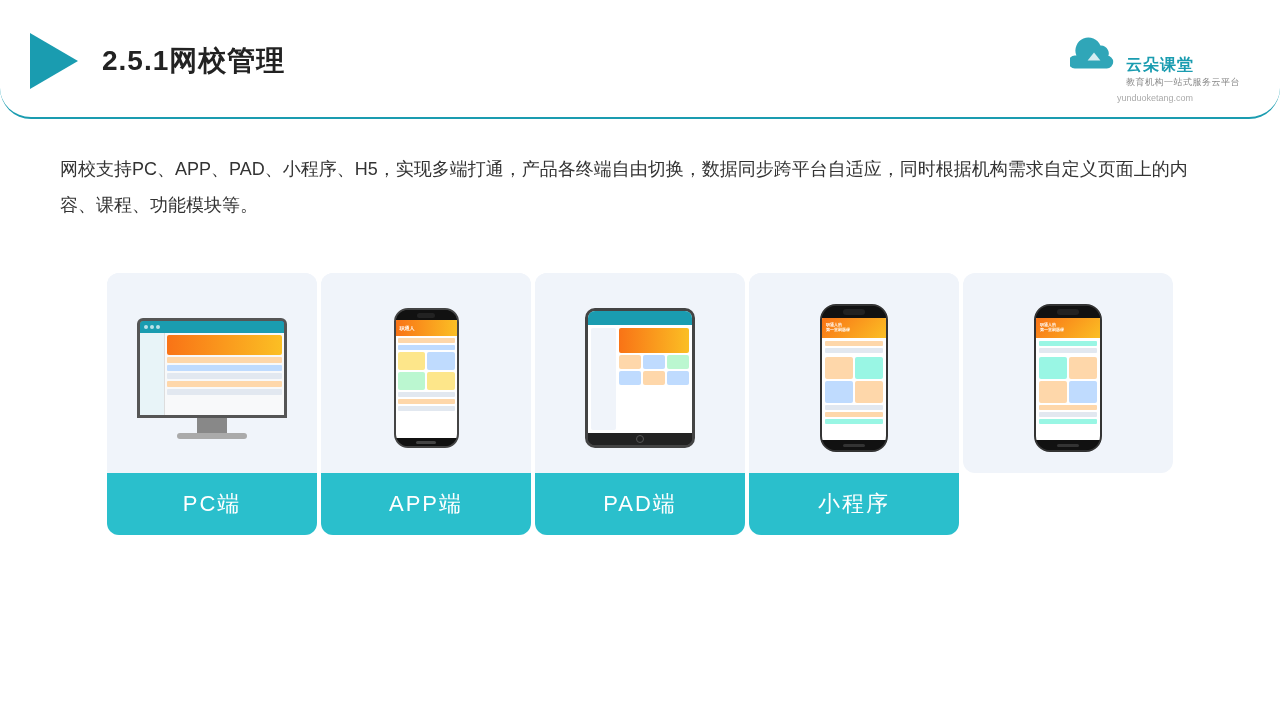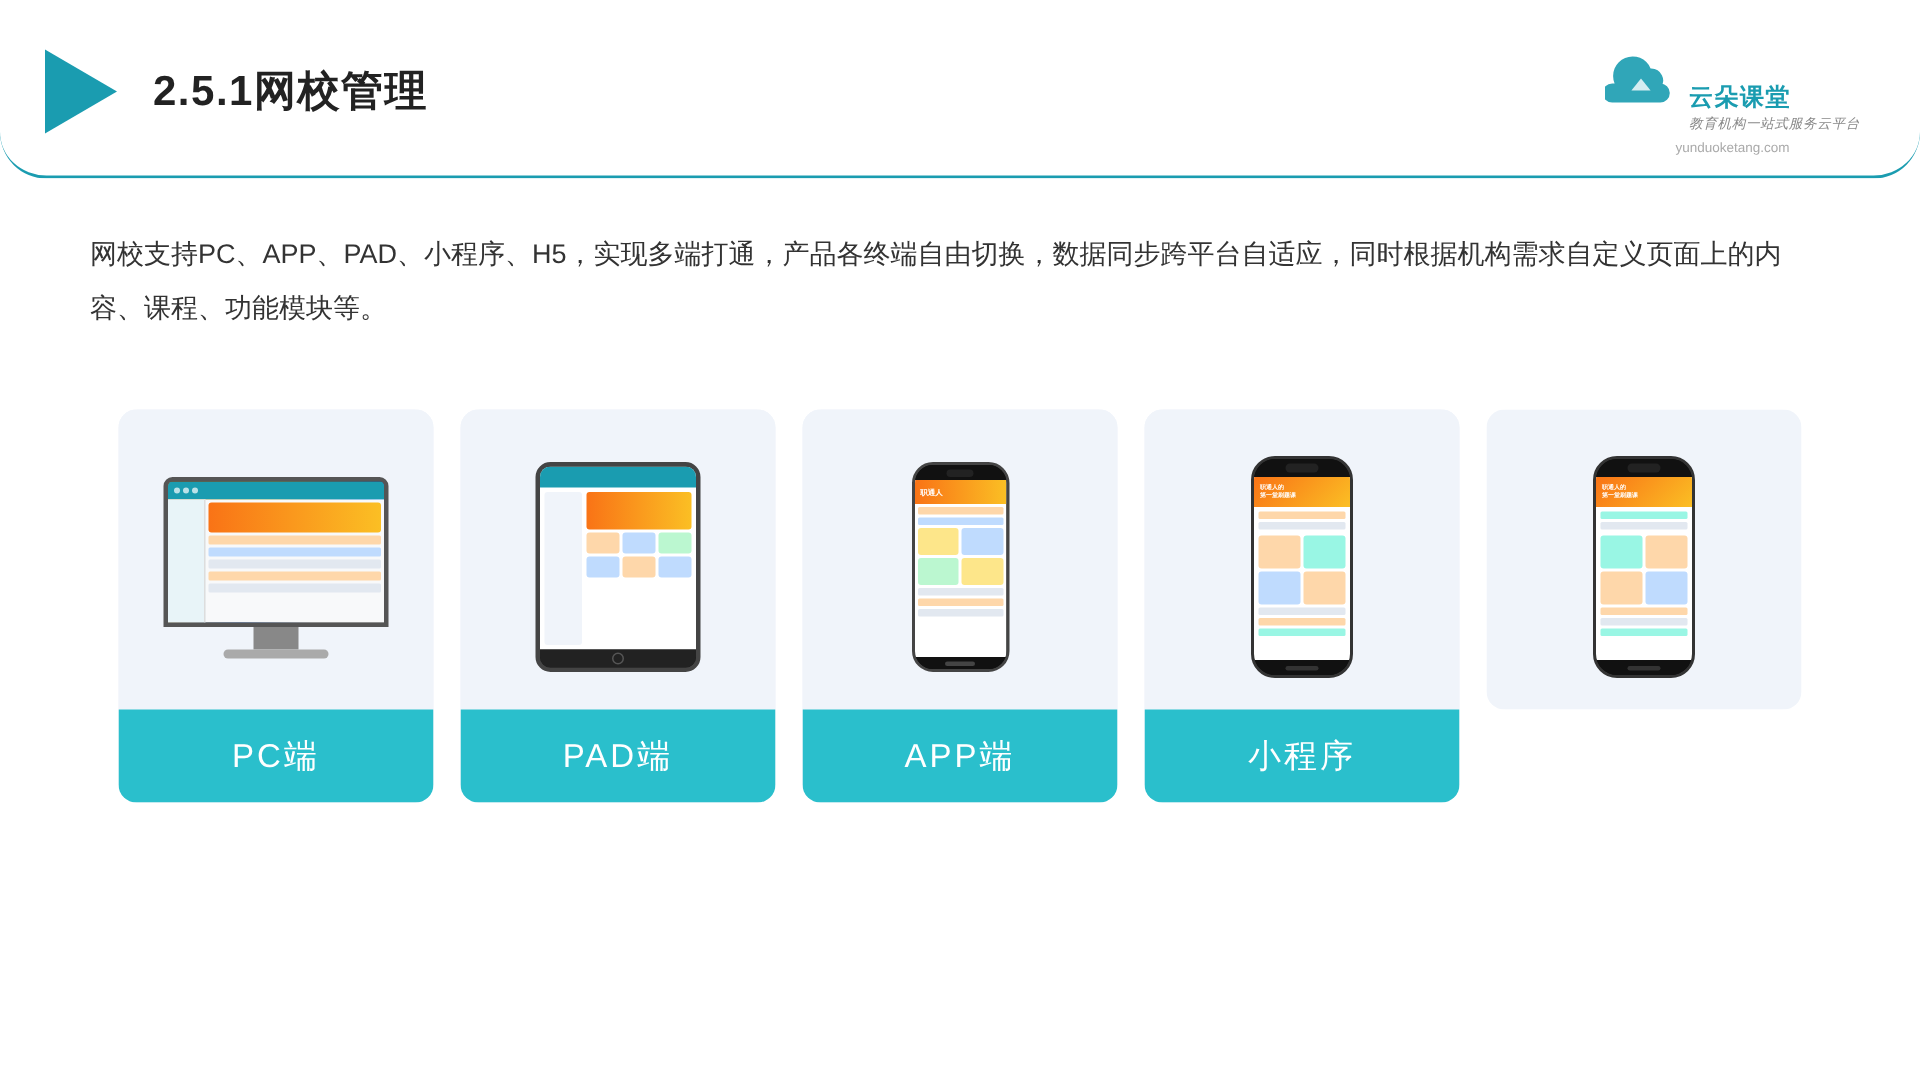--- a/index.html
+++ b/index.html
@@ -80,21 +80,20 @@
       font-weight: bold;
       color: #1a9cb0;
       letter-spacing: 1px;
       margin-top: 37px;
     }
 
     .cloud-sub-text {
       font-size: 9px;
       color: #888;
       letter-spacing: 0.5px;
-      font-style: italic;
     }
 
     .cloud-url {
       font-size: 9px;
       color: #aaa;
       margin-top: 4px;
       text-align: center;
     }
 
     
@@ -103,21 +102,21 @@
       font-size: 18px;
       color: #333;
       line-height: 2;
     }
 
     
     .cards-section {
       display: flex;
       justify-content: center;
       align-items: flex-start;
-      gap: 18px;
+      gap: 4px;
       padding: 20px 50px;
       margin-top: 10px;
     }
 
     .device-card {
       background: #f0f4fa;
       border-radius: 12px;
       display: flex;
       flex-direction: column;
       align-items: center;
@@ -578,20 +577,52 @@
           </div>
           <div class="monitor-stand"></div>
           <div class="monitor-base"></div>
         </div>
       </div>
       <div class="device-label">PC端</div>
     </div>
 
     <div class="device-card">
       <div class="device-image-area">
+        <div class="phone-mockup">
+          <div class="phone-notch">
+            <div class="phone-notch-inner"></div>
+          </div>
+          <div class="phone-screen">
+            <div class="phone-screen-header">
+              <div class="phone-screen-title">职通人</div>
+            </div>
+            <div class="phone-screen-body">
+              <div class="phone-row accent"></div>
+              <div class="phone-row blue"></div>
+              <div class="phone-grid">
+                <div class="phone-card"></div>
+                <div class="phone-card blue"></div>
+                <div class="phone-card green"></div>
+                <div class="phone-card"></div>
+              </div>
+              <div class="phone-row"></div>
+              <div class="phone-row accent"></div>
+              <div class="phone-row"></div>
+            </div>
+          </div>
+          <div class="phone-home-bar">
+            <div class="phone-home-indicator"></div>
+          </div>
+        </div>
+      </div>
+      <div class="device-label">APP端</div>
+    </div>
+
+    <div class="device-card">
+      <div class="device-image-area">
         <div class="tablet-mockup">
           <div class="tablet-screen">
             <div class="tablet-header-bar"></div>
             <div class="tablet-body">
               <div class="tablet-left-col"></div>
               <div class="tablet-right-col">
                 <div class="tablet-banner"></div>
                 <div class="tablet-grid">
                   <div class="tablet-cell orange"></div>
                   <div class="tablet-cell"></div>
@@ -606,52 +637,20 @@
           <div class="tablet-home-btn">
             <div class="tablet-home-circle"></div>
           </div>
         </div>
       </div>
       <div class="device-label">PAD端</div>
     </div>
 
     <div class="device-card">
       <div class="device-image-area">
-        <div class="phone-mockup">
-          <div class="phone-notch">
-            <div class="phone-notch-inner"></div>
-          </div>
-          <div class="phone-screen">
-            <div class="phone-screen-header">
-              <div class="phone-screen-title">职通人</div>
-            </div>
-            <div class="phone-screen-body">
-              <div class="phone-row accent"></div>
-              <div class="phone-row blue"></div>
-              <div class="phone-grid">
-                <div class="phone-card"></div>
-                <div class="phone-card blue"></div>
-                <div class="phone-card green"></div>
-                <div class="phone-card"></div>
-              </div>
-              <div class="phone-row"></div>
-              <div class="phone-row accent"></div>
-              <div class="phone-row"></div>
-            </div>
-          </div>
-          <div class="phone-home-bar">
-            <div class="phone-home-indicator"></div>
-          </div>
-        </div>
-      </div>
-      <div class="device-label">APP端</div>
-    </div>
-
-    <div class="device-card">
-      <div class="device-image-area">
         <div class="mini-phone">
           <div class="mini-phone-notch">
             <div class="mini-notch-pill"></div>
           </div>
           <div class="mini-phone-screen">
             <div class="mini-screen-banner">
               <div class="mini-banner-text">职通人的<br>第一堂刷题课</div>
             </div>
             <div class="mini-screen-body">
               <div class="mini-row accent"></div>

